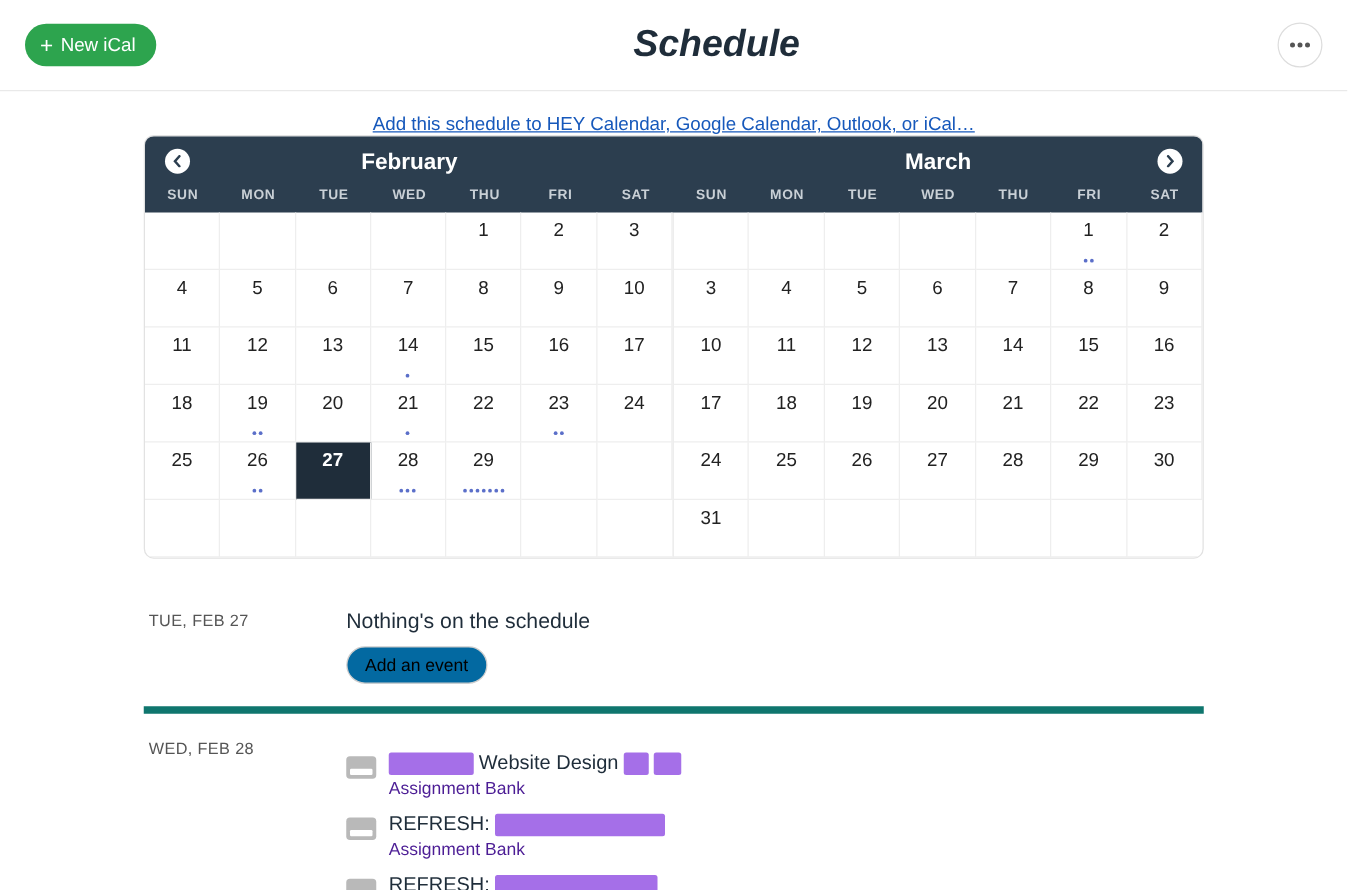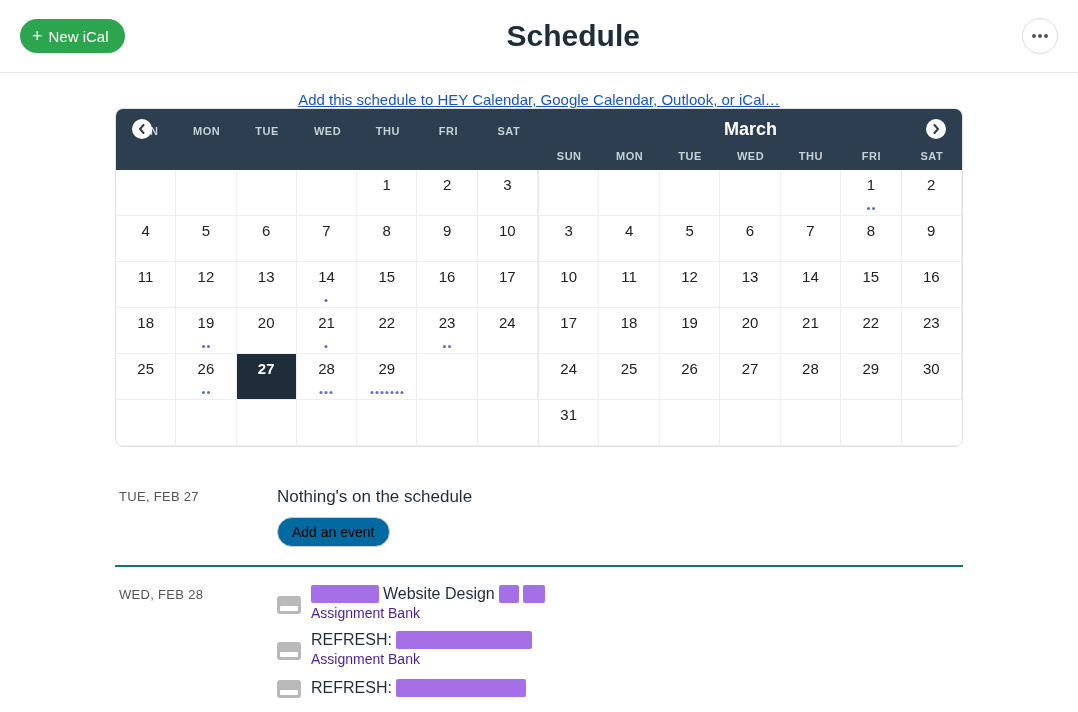--- a/index.html
+++ b/index.html
@@ -32,20 +32,21 @@
 .btn-new .plus {
   font-size: 18px;
   line-height: 1;
 }
 .page-title {
   font-size: 30px;
   font-weight: 800;
   color: #1f2d3a;
   flex: 1;
   text-align: center;
+  font-style: italic;
 }
 .more-btn {
   width: 36px;
   height: 36px;
   border-radius: 50%;
   border: 1px solid #ddd;
   background: #fff;
   display: flex;
   align-items: center;
   justify-content: center;
@@ -156,21 +157,21 @@
 .dot {
   width: 3px; height: 3px; border-radius: 50%; background: #5b6fc9;
 }
 
 .agenda {
   width: 848px;
   margin: 22px auto 0;
 }
 .agenda-row {
   display: flex;
-  border-bottom: 2px solid #0f766e;
+  border-bottom: 6px solid #0f766e;
   padding: 18px 0 18px 4px;
 }
 .agenda-row:last-child { border-bottom: none; }
 .agenda-date {
   width: 158px;
   font-size: 13px;
   color: #555;
   letter-spacing: 0.3px;
   padding-top: 2px;
 }
@@ -182,23 +183,24 @@
 .add-event-pill {
   background: #0369a1;
   border: 1px solid #ccc;
   border-radius: 999px;
   padding: 6px 14px;
   font-size: 14px;
   cursor: pointer;
 }
 .event-item {
   display: flex;
-  align-items: center;
+  align-items: flex-start;
   gap: 10px;
   margin-bottom: 10px;
+  margin-top: 13px;
 }
 .event-icon {
   width: 24px;
   height: 18px;
   background: #b9b9b9;
   border-radius: 3px;
   margin-top: 3px;
   position: relative;
   flex-shrink: 0;
 }
@@ -255,20 +257,21 @@
         <svg width="10" height="10" viewBox="0 0 10 10">
             <path d="M6.5 1 L3 5 L6.5 9" stroke="#2c3e4f" stroke-width="2" fill="none" stroke-linecap="round"></path>
           </svg>
       </div>
       <div class="nav-arrow right">
         <svg width="10" height="10" viewBox="0 0 10 10">
             <path d="M3.5 1 L7 5 L3.5 9" stroke="#2c3e4f" stroke-width="2" fill="none" stroke-linecap="round"></path>
           </svg>
       </div>
       <div class="month-col">
+        <div class="month-name">February</div>
         <div class="dow-row">
             <div class="dow">SUN</div>
             <div class="dow">MON</div>
             <div class="dow">TUE</div>
             <div class="dow">WED</div>
             <div class="dow">THU</div>
             <div class="dow">FRI</div>
             <div class="dow">SAT</div>
           </div>
       </div>

